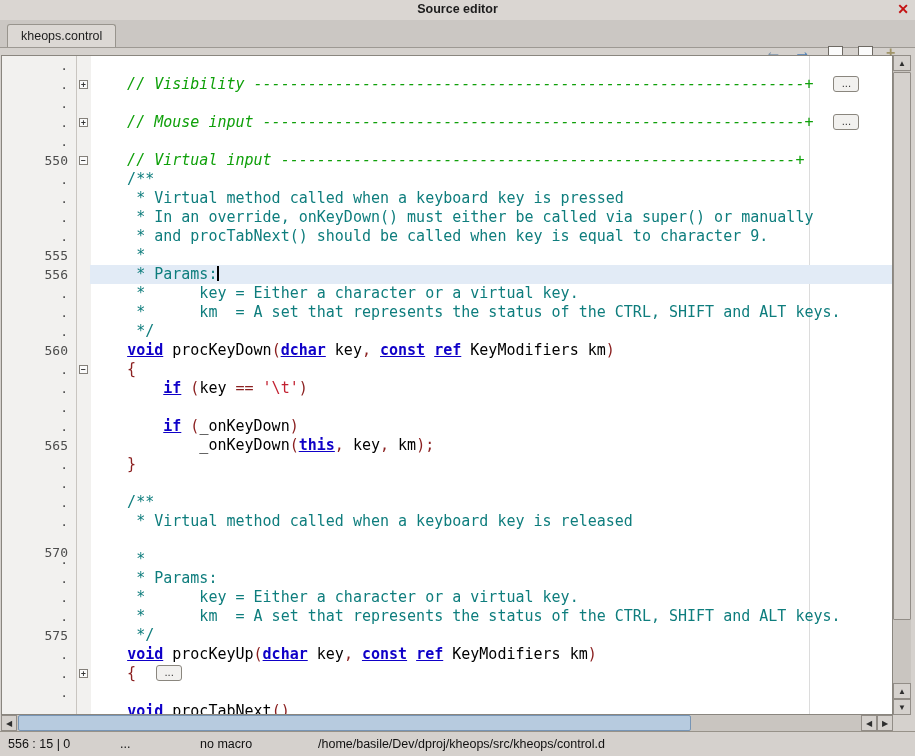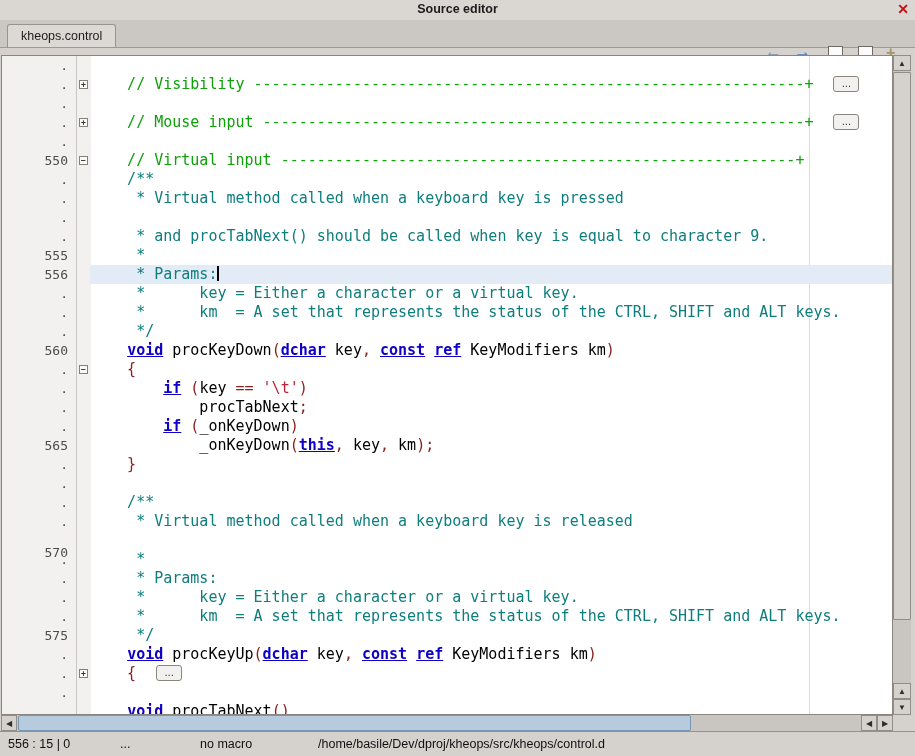--- a/index.html
+++ b/index.html
@@ -43,21 +43,21 @@
   .row .hl{position:absolute;left:88px;right:0;top:0;bottom:0;background:#e2ebf6;}
   .row .num{position:absolute;left:0;top:0;width:66px;text-align:right;
             font-family:"DejaVu Sans Mono",monospace;font-size:13px;line-height:19px;color:#4d4d4d;}
   .row .fold{position:absolute;left:77px;top:5px;width:9px;height:9px;background:#fafafa;
              border:1px solid #84807a;box-sizing:border-box;font:bold 8px/7px "DejaVu Sans Mono",monospace;
              text-align:center;color:#333;}
   .row .code{position:absolute;left:89px;top:0;white-space:pre;
              font-family:"DejaVu Sans Mono",monospace;font-size:15px;line-height:19px;color:#000;}
   .sg-t{color:#000000;}
   .sg-k{color:#0f00c8;font-weight:bold;text-decoration:underline;}
-  .sg-c{color:#0fa00a;}
+  .sg-c{color:#0fa00a;font-style:italic;}
   .sg-d{color:#0e7d7d;}
   .sg-s{color:#8b2020;}
   .sg-r{color:#c22030;}
   .caret{display:inline-block;width:2px;height:15px;background:#000;vertical-align:-2px;}
   .foldbox{display:inline-block;margin-left:20px;width:24px;height:14px;border:1px solid #8a867e;
            border-radius:3px;background:#f2f1ef;font:10px/13px "DejaVu Sans",sans-serif;
            text-align:center;color:#333;vertical-align:2px;}
 
   
   .vscroll{position:absolute;left:893px;top:55px;width:18px;height:660px;background:#c9c5c0;}
@@ -143,20 +143,21 @@
         <div class="row" style="top: 114px;">
           <div class="num">.</div>
           <div class="code"><span class="sg-d">    /**</span></div>
         </div>
         <div class="row" style="top: 133px;">
           <div class="num">.</div>
           <div class="code"><span class="sg-d">     * Virtual method called when a keyboard key is pressed</span></div>
         </div>
         <div class="row" style="top: 152px;">
           <div class="num">.</div>
+          <div class="code"><span class="sg-d">     * In an override, onKeyDown() must either be called via super() or manually</span></div>
         </div>
         <div class="row" style="top: 171px;">
           <div class="num">.</div>
           <div class="code"><span class="sg-d">     * and procTabNext() should be called when key is equal to character 9.</span></div>
         </div>
         <div class="row" style="top: 190px;">
           <div class="num">555</div>
           <div class="code"><span class="sg-d">     *</span></div>
         </div>
         <div class="row" style="top: 209px;">
@@ -184,21 +185,20 @@
           <div class="num">.</div>
           <div class="fold">−</div>
           <div class="code"><span class="sg-s">    {</span></div>
         </div>
         <div class="row" style="top: 323px;">
           <div class="num">.</div>
           <div class="code"><span class="sg-t">        </span><span class="sg-k">if</span><span class="sg-t"> </span><span class="sg-s">(</span><span class="sg-t">key </span><span class="sg-s">==</span><span class="sg-t"> </span><span class="sg-r">'\t'</span><span class="sg-s">)</span></div>
         </div>
         <div class="row" style="top: 342px;">
           <div class="num">.</div>
-          <div class="code"><span class="sg-t">            procTabNext</span><span class="sg-s">;</span></div>
         </div>
         <div class="row" style="top: 361px;">
           <div class="num">.</div>
           <div class="code"><span class="sg-t">        </span><span class="sg-k">if</span><span class="sg-t"> </span><span class="sg-s">(</span><span class="sg-t">_onKeyDown</span><span class="sg-s">)</span></div>
         </div>
         <div class="row" style="top: 380px;">
           <div class="num">565</div>
           <div class="code"><span class="sg-t">            _onKeyDown</span><span class="sg-s">(</span><span class="sg-k">this</span><span class="sg-s">,</span><span class="sg-t"> key</span><span class="sg-s">,</span><span class="sg-t"> km</span><span class="sg-s">);</span></div>
         </div>
         <div class="row" style="top: 399px;">

